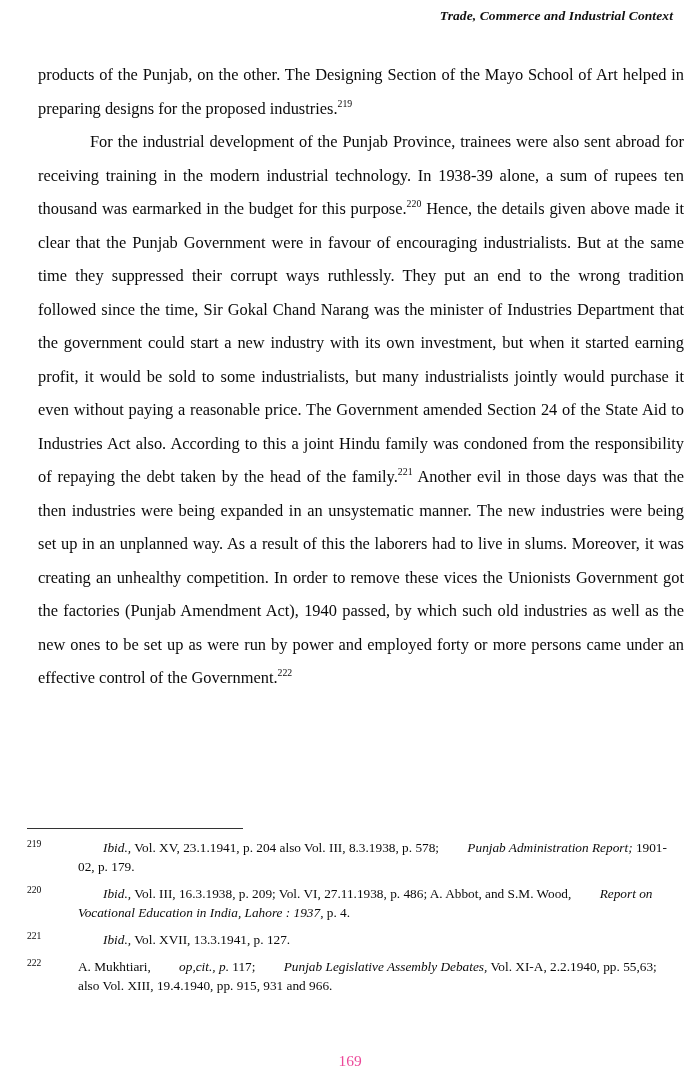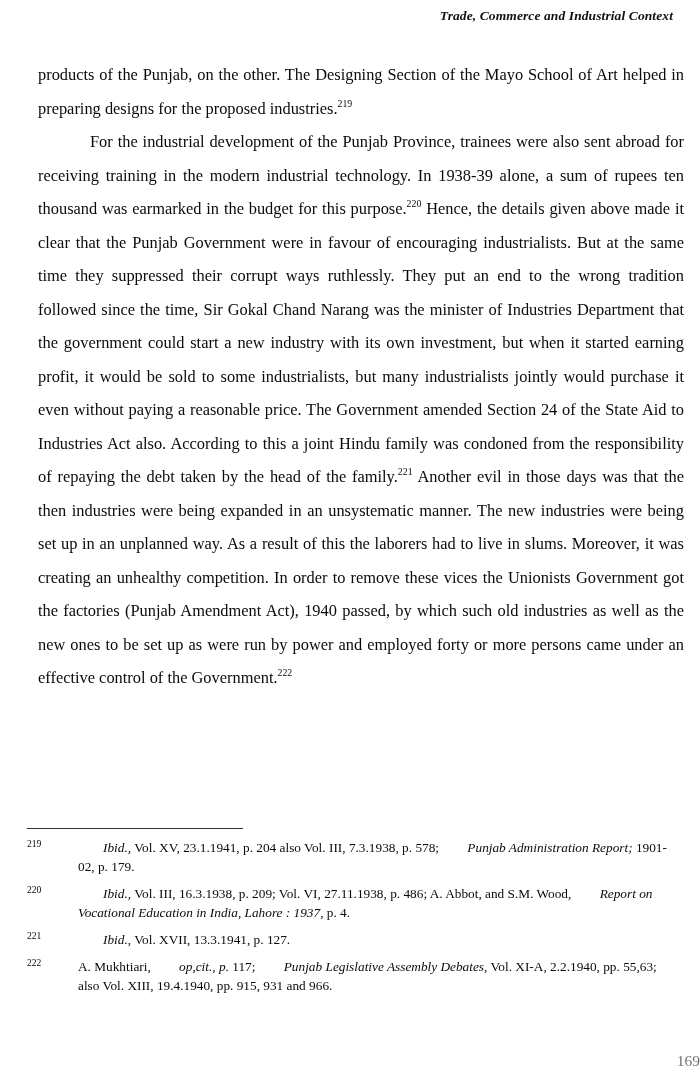--- a/index.html
+++ b/index.html
@@ -92,41 +92,41 @@
     line-height: 14px;
   }
   .fn-item i { font-style: italic; margin-left: 25px; }
 
   
   .page-number {
     position: absolute;
     left: 0;
     top: 1052px;
     width: 700px;
-    text-align: right;
+    text-align: center;
     font-size: 15.5px;
-    color: #737373;
+    color: #ec4899;
   }
 </style>
 </head>
 <body>
 
 <div class="page">
 
   <div class="running-head">Trade, Commerce and Industrial Context</div>
 
   <div class="body-block">
       <p class="para"><span>products of the Punjab, on the other. The Designing Section of the Mayo School of Art helped in preparing designs for the proposed industries.</span><sup class="fn">219</sup></p>
       <p class="para indent"><span>For the industrial development of the Punjab Province, trainees were also sent abroad for receiving training in the modern industrial technology. In 1938-39 alone, a sum of rupees ten thousand was earmarked in the budget for this purpose.</span><sup class="fn">220</sup><span> Hence, the details given above made it clear that the Punjab Government were in favour of encouraging industrialists. But at the same time they suppressed their corrupt ways ruthlessly. They put an end to the wrong tradition followed since the time, Sir Gokal Chand Narang was the minister of Industries Department that the government could start a new industry with its own investment, but when it started earning profit, it would be sold to some industrialists, but many industrialists jointly would purchase it even without paying a reasonable price. The Government amended Section 24 of the State Aid to Industries Act also. According to this a joint Hindu family was condoned from the responsibility of repaying the debt taken by the head of the family.</span><sup class="fn">221</sup><span> Another evil in those days was that the then industries were being expanded in an unsystematic manner. The new industries were being set up in an unplanned way. As a result of this the laborers had to live in slums. Moreover, it was creating an unhealthy competition. In order to remove these vices the Unionists Government got the factories (Punjab Amendment Act), 1940 passed, by which such old industries as well as the new ones to be set up as were run by power and employed forty or more persons came under an effective control of the Government.</span><sup class="fn">222</sup></p>
     </div>
 
   <div class="footnotes">
     <div class="fn-rule"></div>
     <div class="fn-list">
-        <div class="fn-item"><span class="fn-num">219</span><span><i>Ibid.,</i><span> Vol. XV, 23.1.1941, p. 204 also Vol. III, 7.3.1938, p. 578; </span><i>Punjab Administration Report;</i><span> 1901-02, p. 179.</span></span></div>
+        <div class="fn-item"><span class="fn-num">219</span><span><i>Ibid.,</i><span> Vol. XV, 23.1.1941, p. 204 also Vol. III, 8.3.1938, p. 578; </span><i>Punjab Administration Report;</i><span> 1901-02, p. 179.</span></span></div>
         <div class="fn-item"><span class="fn-num">220</span><span><i>Ibid.,</i><span> Vol. III, 16.3.1938, p. 209; Vol. VI, 27.11.1938, p. 486; A. Abbot, and S.M. Wood, </span><i>Report on Vocational Education in India, Lahore : 1937</i><span>, p. 4.</span></span></div>
         <div class="fn-item"><span class="fn-num">221</span><span><i>Ibid.,</i><span> Vol. XVII, 13.3.1941, p. 127.</span></span></div>
         <div class="fn-item"><span class="fn-num">222</span><span><span>A. Mukhtiari, </span><i>op,cit., p.</i><span> 117; </span><i>Punjab Legislative Assembly Debates,</i><span> Vol. XI-A, 2.2.1940, pp. 55,63; also Vol. XIII, 19.4.1940,  pp. 915, 931 and 966.</span></span></div>
       </div>
   </div>
 
   <div class="page-number">169</div>
 
 </div>
 

